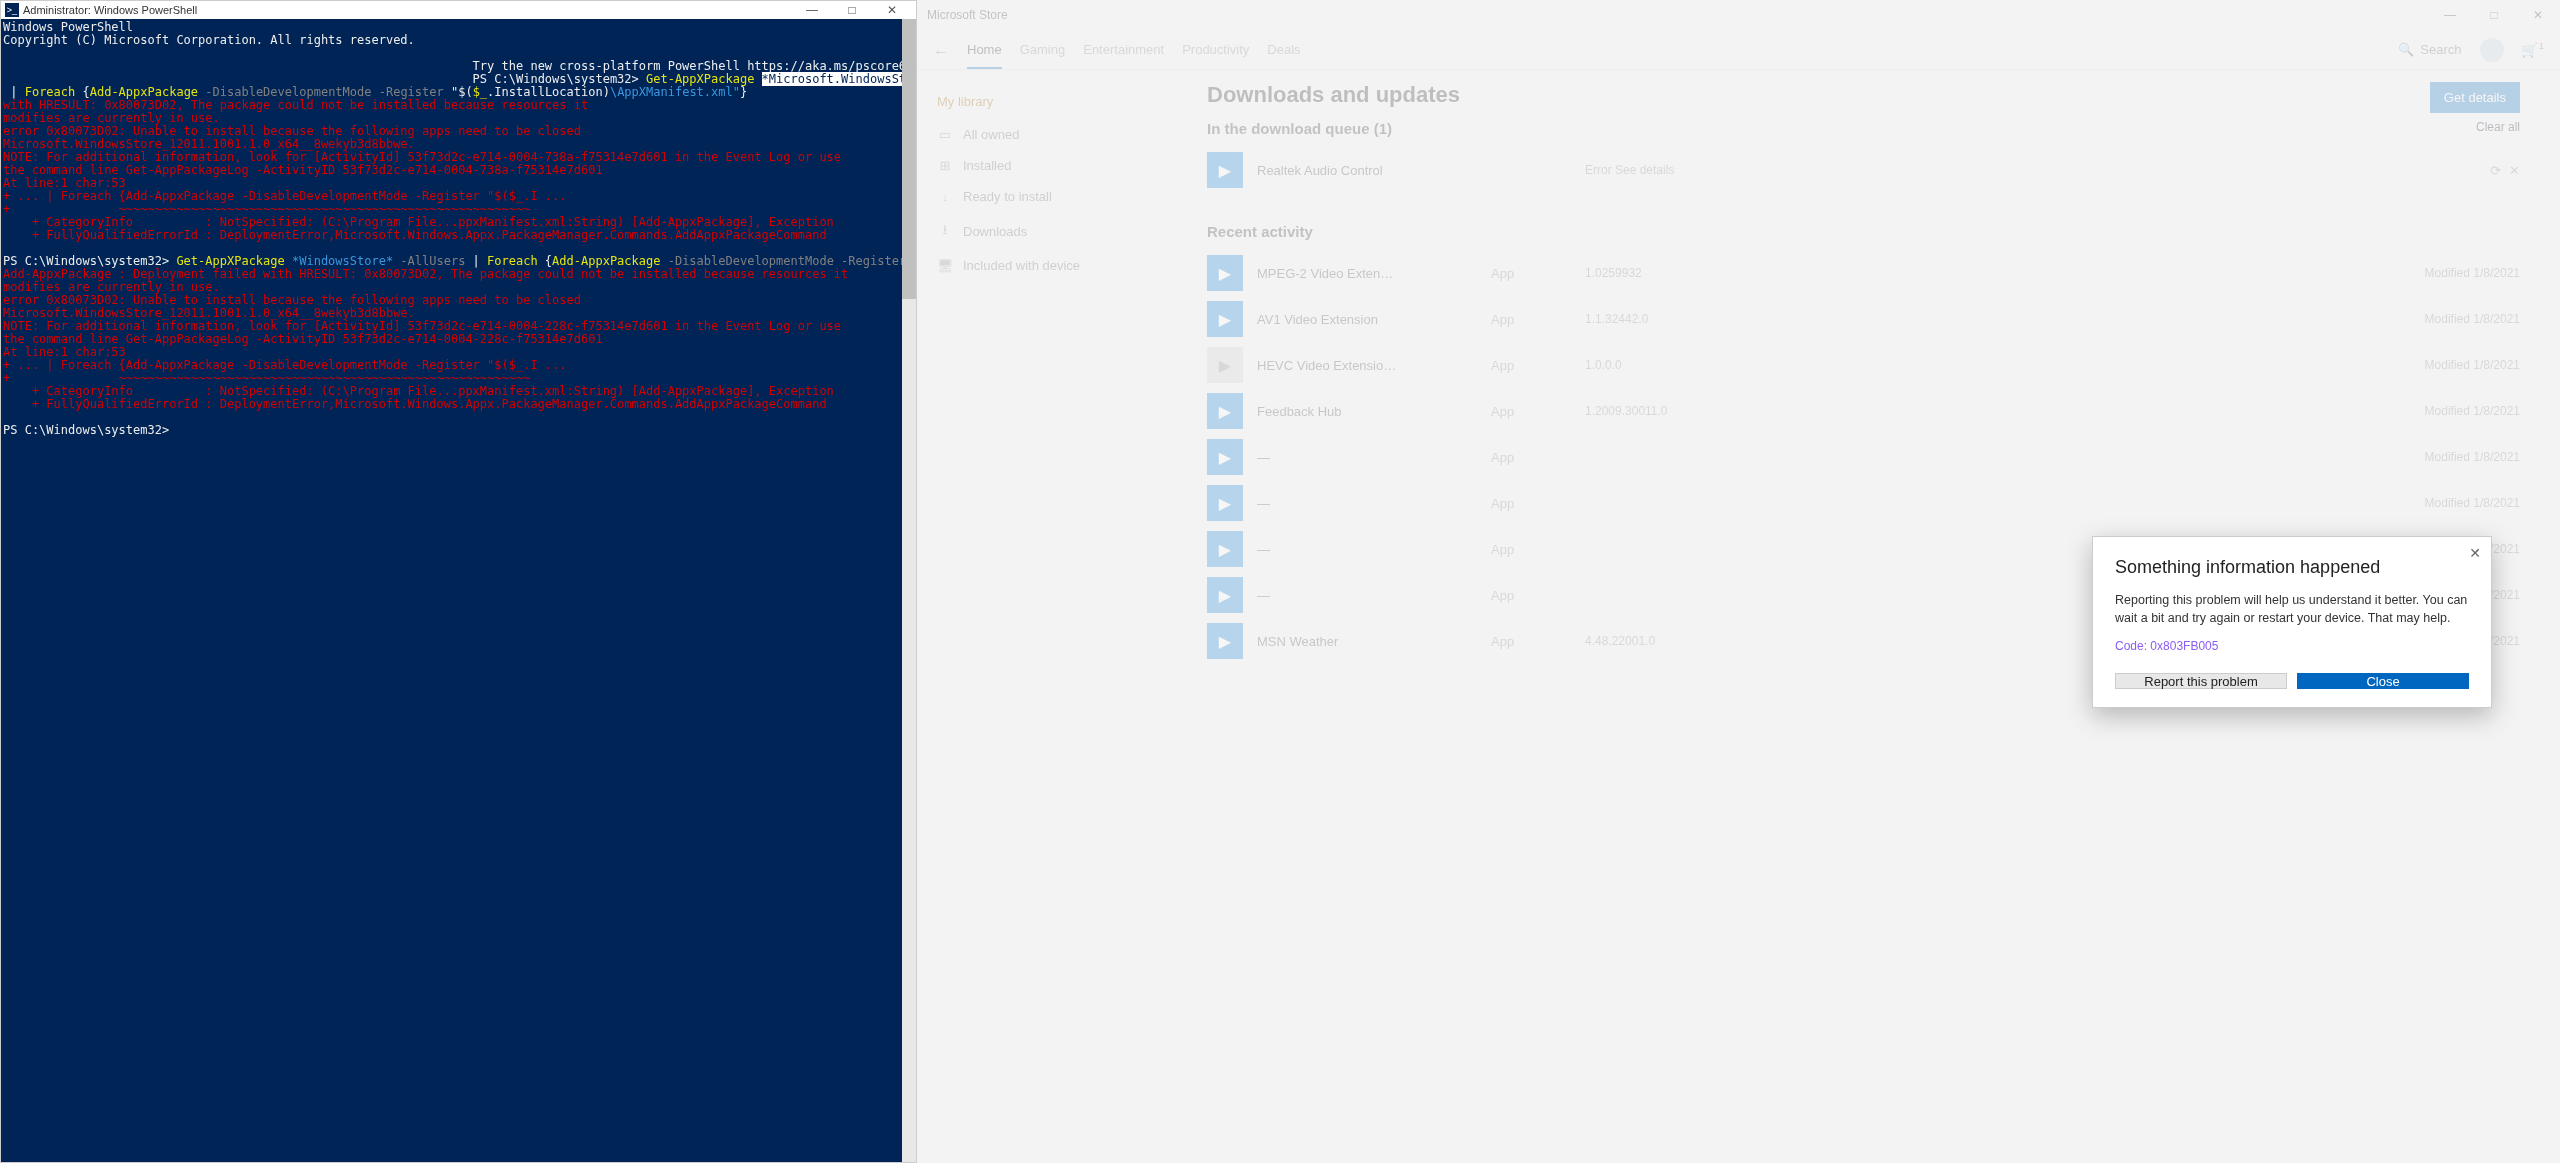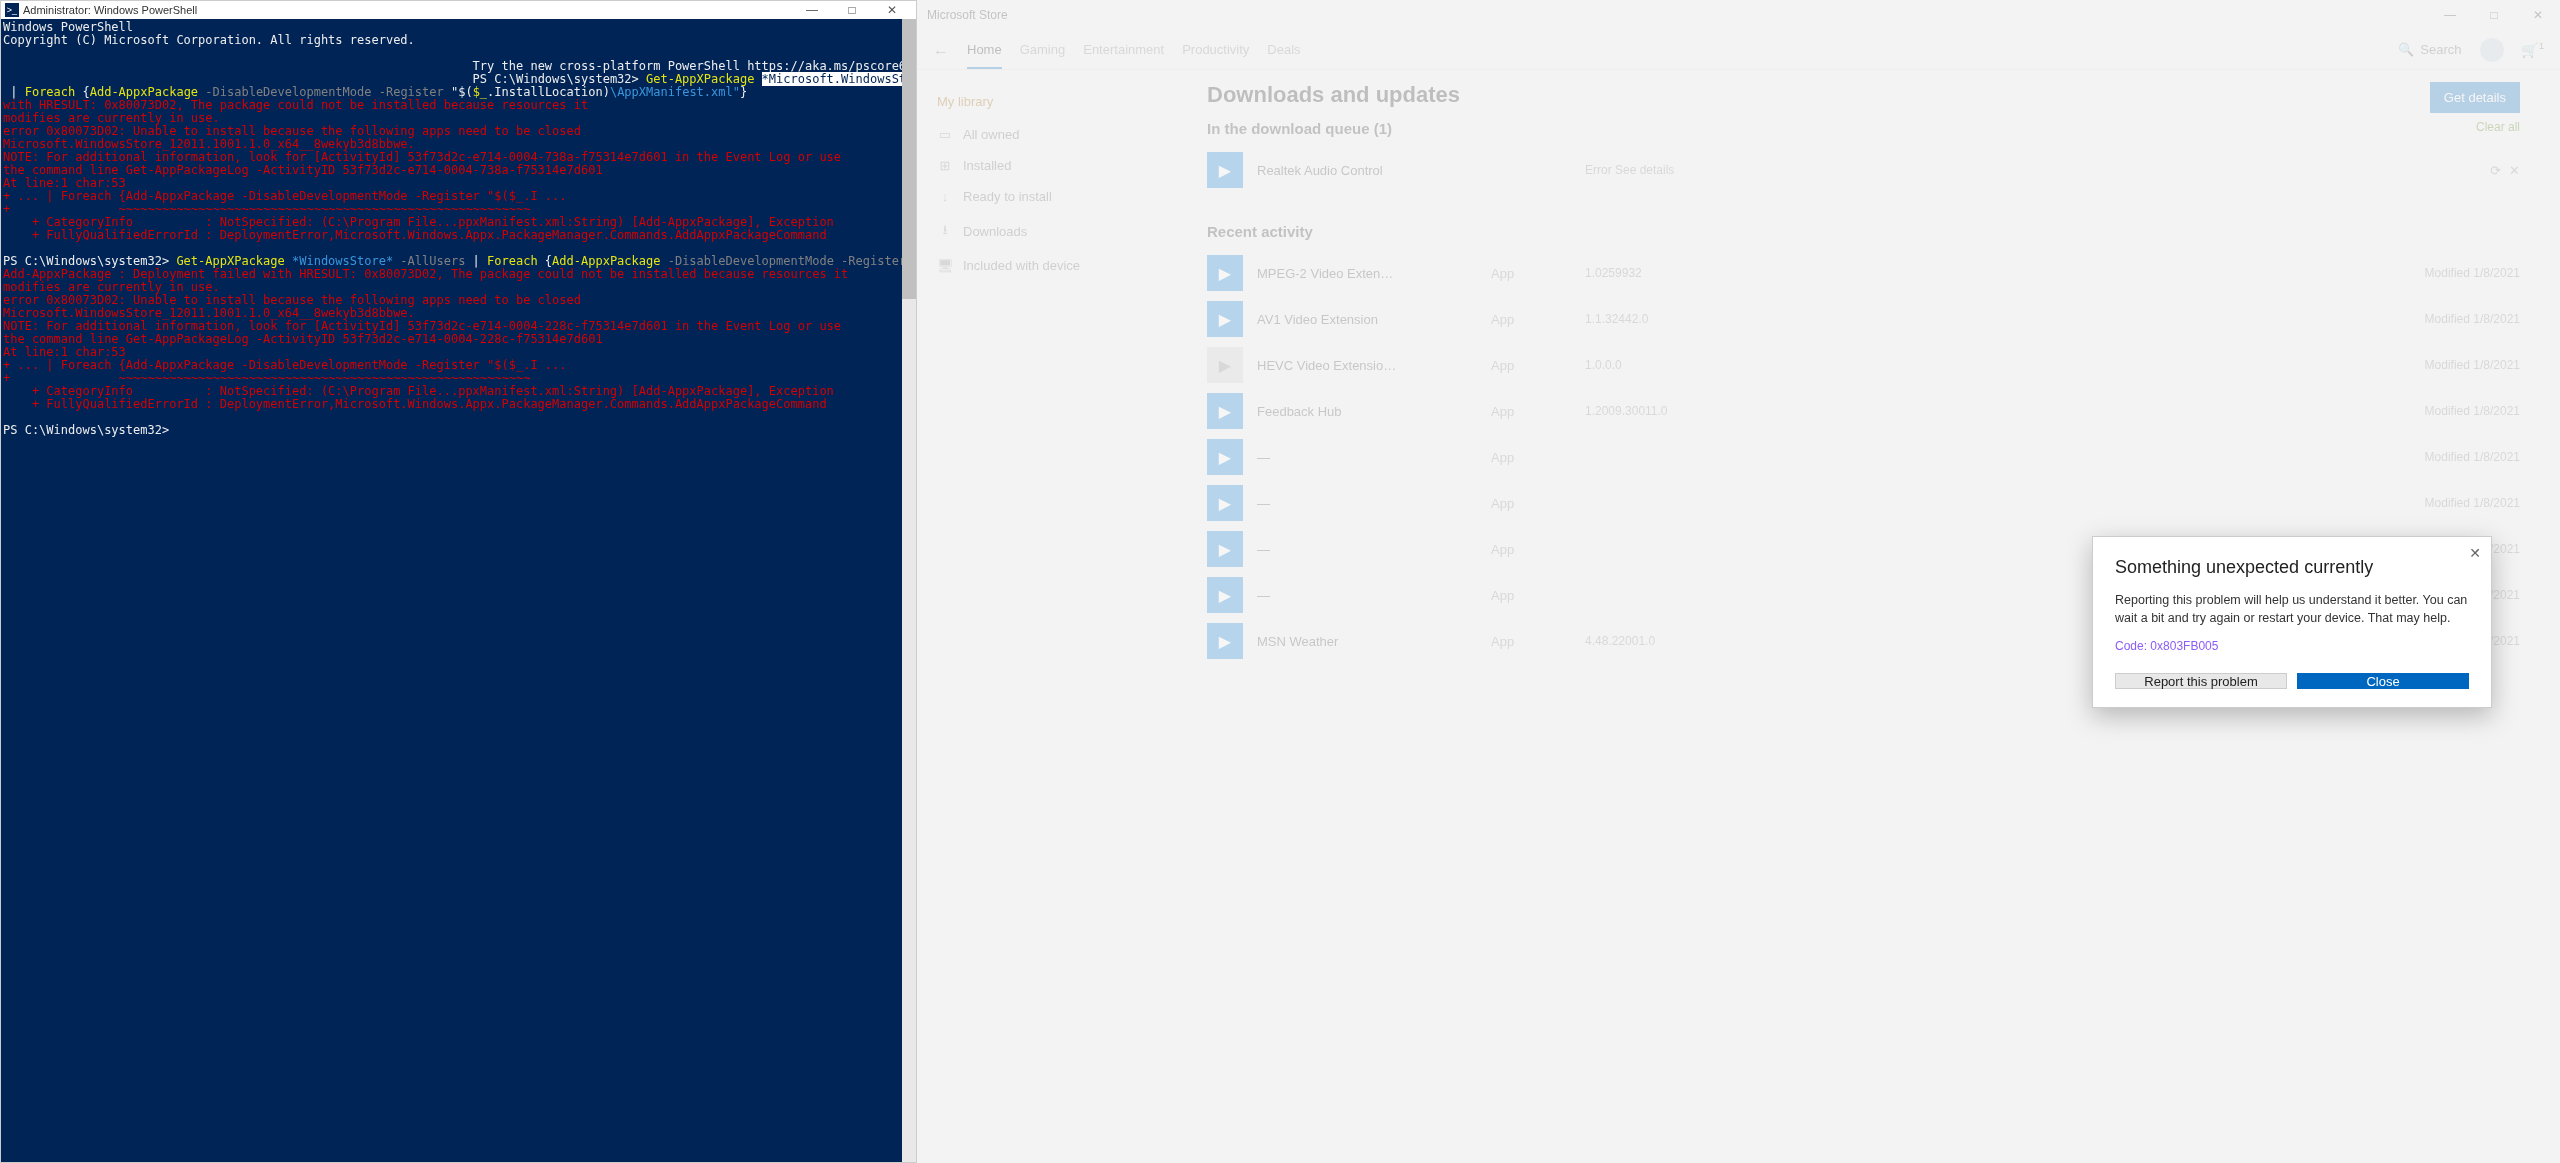--- a/index.html
+++ b/index.html
@@ -38,21 +38,21 @@
 .store-body { flex: 1; display: flex; }
 .sidebar { width: 250px; padding: 16px 12px; font-size: 13px; color: #555; }
 .sidebar .section-title { font-size: 13px; font-weight: 400; color: #a16207; margin: 8px 0 10px 8px; }
 .sidebar .item { display: flex; align-items: center; gap: 10px; padding: 8px 8px; color: #666; cursor: pointer; border-radius: 2px; }
 .sidebar .item .ico { width: 16px; text-align: center; color: #888; }
 
 .content { flex: 1; padding: 12px 40px; position: relative; }
 .content h1 { font-size: 22px; font-weight: 600; color: #222; margin-bottom: 4px; }
 .get-updates { position: absolute; top: 12px; right: 40px; background: #0067c0; color: #fff; border: none; padding: 8px 14px; font-size: 13px; cursor: pointer; }
 .section-sub { font-size: 15px; font-weight: 600; color: #333; margin: 12px 0 10px; }
-.section-sub .clear { float: right; font-size: 12px; color: #4d7c0f; cursor: pointer; font-weight: normal; }
+.section-sub .clear { float: right; font-size: 12px; color: #0f172a; cursor: pointer; font-weight: normal; }
 .app-row { display: flex; align-items: center; height: 46px; gap: 14px; font-size: 13px; color: #444; }
 .app-row .icon { width: 36px; height: 36px; background: #0078d4; display: flex; align-items: center; justify-content: center; color: #fff; font-size: 16px; }
 .app-row .icon.gray { background: #d0d0d0; color: #888; }
 .app-row .name { width: 220px; overflow: hidden; text-overflow: ellipsis; white-space: nowrap; }
 .app-row .type { width: 80px; color: #888; }
 .app-row .status { flex: 1; color: #888; font-size: 12px; }
 .app-row .date { width: 140px; color: #888; font-size: 12px; text-align: right; }
 .app-row .actions { width: 60px; display: flex; gap: 8px; justify-content: flex-end; color: #888; }
 
 
@@ -256,21 +256,21 @@
   <div class="date">Modified 1/8/2021</div>
           </div>
         </div>
     </div>
   </div>
 
   <div class="dim"></div>
 
   <div class="modal">
     <span class="close-x">✕</span>
-    <h2>Something unexpected currently</h2>
+    <h2>Something information happened</h2>
     <p>Reporting this problem will help us understand it better. You can wait a bit and try again or restart your device. That may help.</p>
     <div class="code">Code: 0x803FB005</div>
     <div class="buttons">
       <button class="report">Report this problem</button>
       <button class="close">Close</button>
     </div>
   </div>
 </div>
 
 </body></html>

